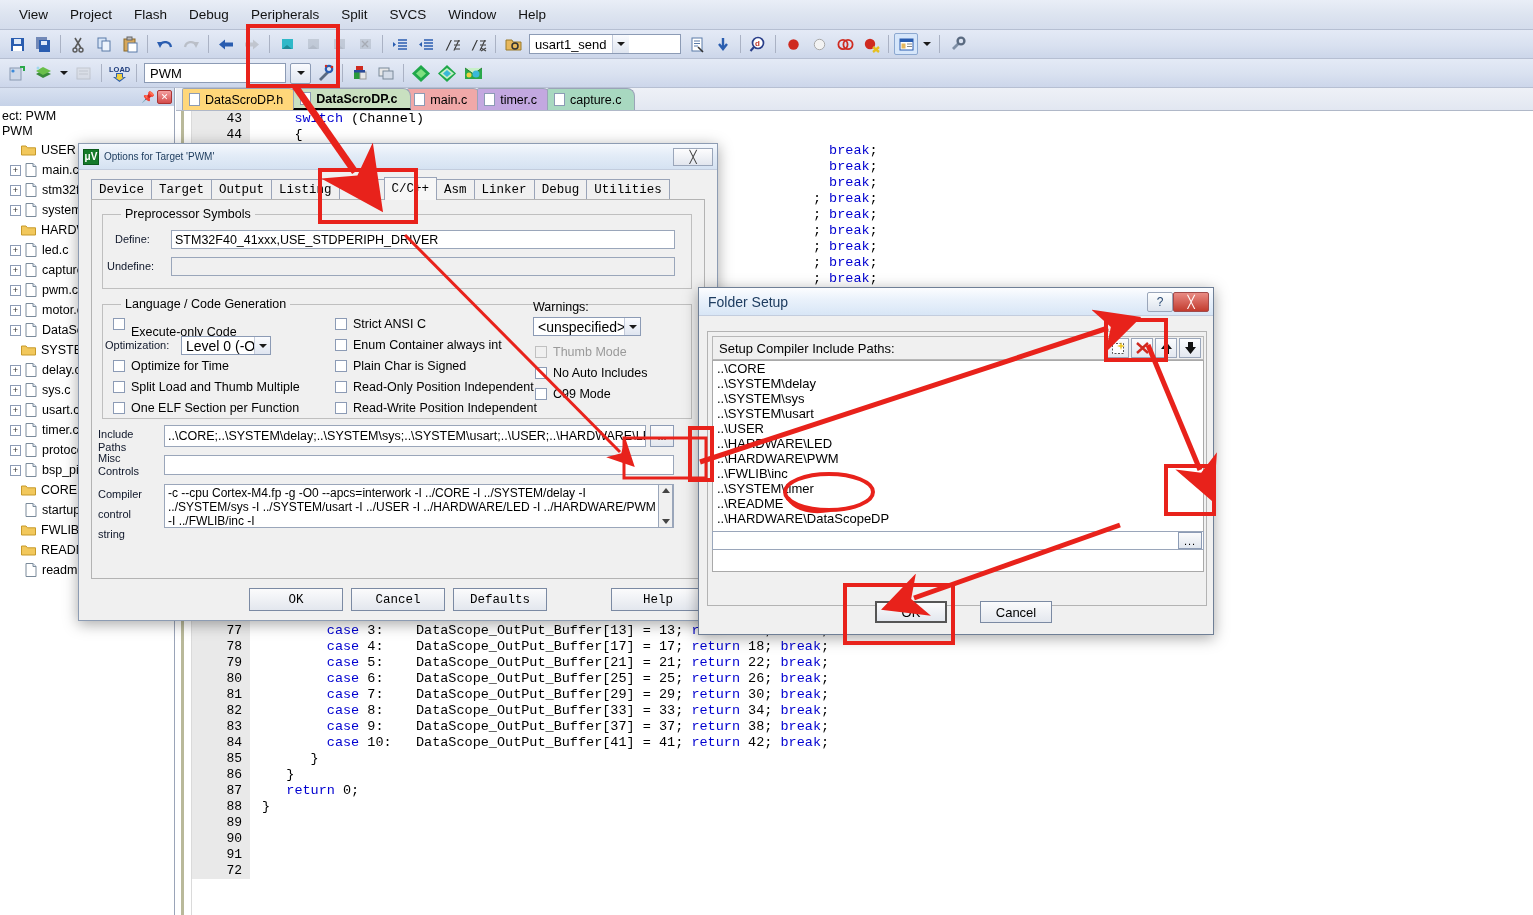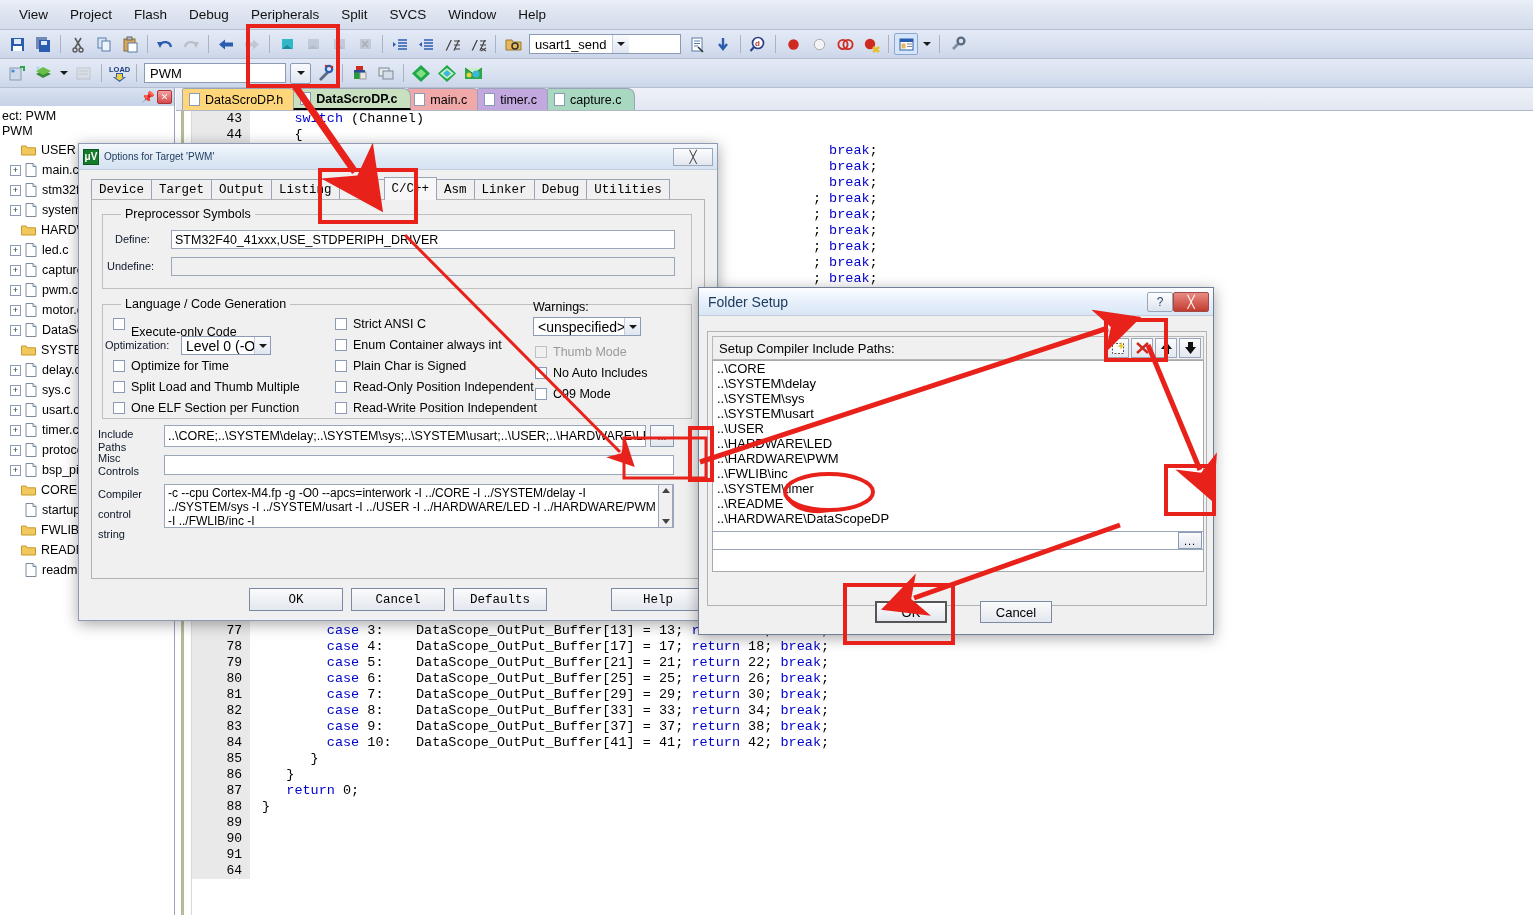--- a/index.html
+++ b/index.html
@@ -732,21 +732,21 @@
         <div class="cline"><span class="lnum">82</span><span class="ctext">        <span class="kw">case</span> 8:    DataScope_OutPut_Buffer[33] = 33; <span class="kw">return</span> 34; <span class="kw">break</span>;</span></div>
         <div class="cline"><span class="lnum">83</span><span class="ctext">        <span class="kw">case</span> 9:    DataScope_OutPut_Buffer[37] = 37; <span class="kw">return</span> 38; <span class="kw">break</span>;</span></div>
         <div class="cline"><span class="lnum">84</span><span class="ctext">        <span class="kw">case</span> 10:   DataScope_OutPut_Buffer[41] = 41; <span class="kw">return</span> 42; <span class="kw">break</span>;</span></div>
         <div class="cline"><span class="lnum">85</span><span class="ctext">      }</span></div>
         <div class="cline"><span class="lnum">86</span><span class="ctext">   }</span></div>
         <div class="cline"><span class="lnum">87</span><span class="ctext">   <span class="kw">return</span> 0;</span></div>
         <div class="cline"><span class="lnum">88</span><span class="ctext">}</span></div>
         <div class="cline"><span class="lnum">89</span><span class="ctext"></span></div>
         <div class="cline"><span class="lnum">90</span><span class="ctext"></span></div>
         <div class="cline"><span class="lnum">91</span><span class="ctext"></span></div>
-        <div class="cline"><span class="lnum">64</span><span class="ctext"></span></div>
+        <div class="cline"><span class="lnum">72</span><span class="ctext"></span></div>
       </div>
   </div>
 </div>
 
 <div class="dlg" id="optdlg">
   <div class="dlgtitle">
     <div id="opticon">μV</div>
     <div class="dt">Options for Target 'PWM'</div>
     <div class="xbtn">╳</div>
   </div>

